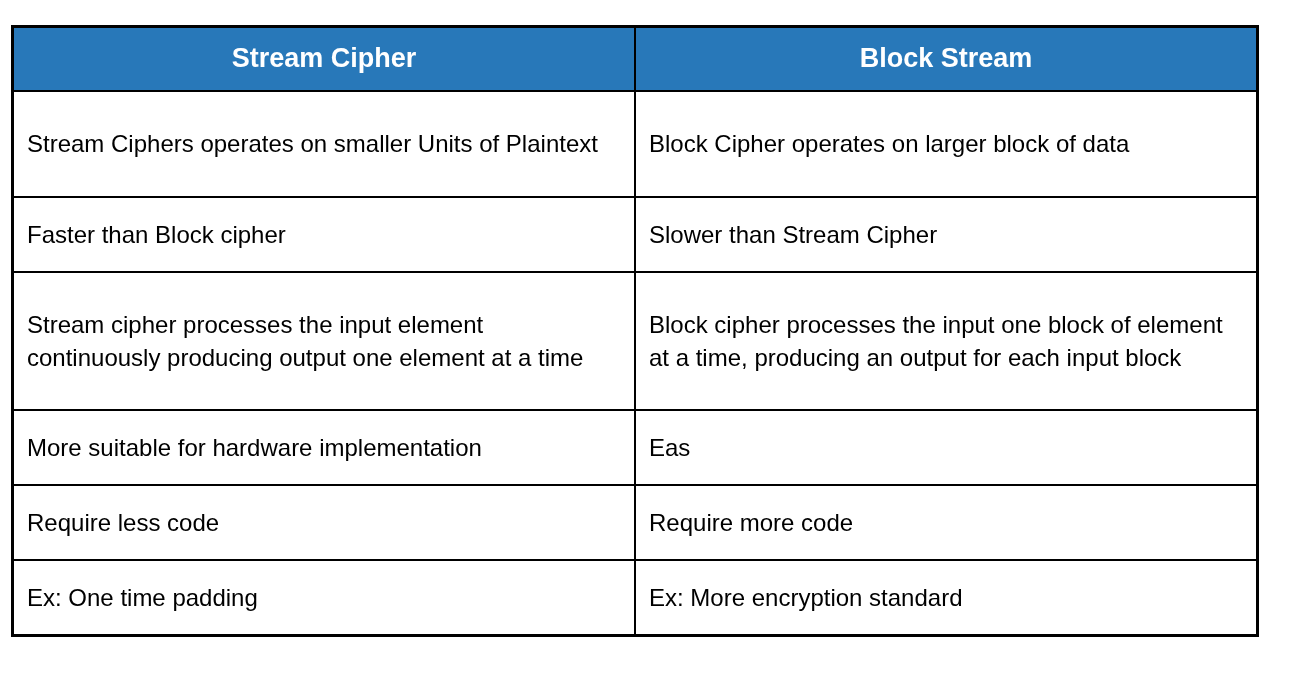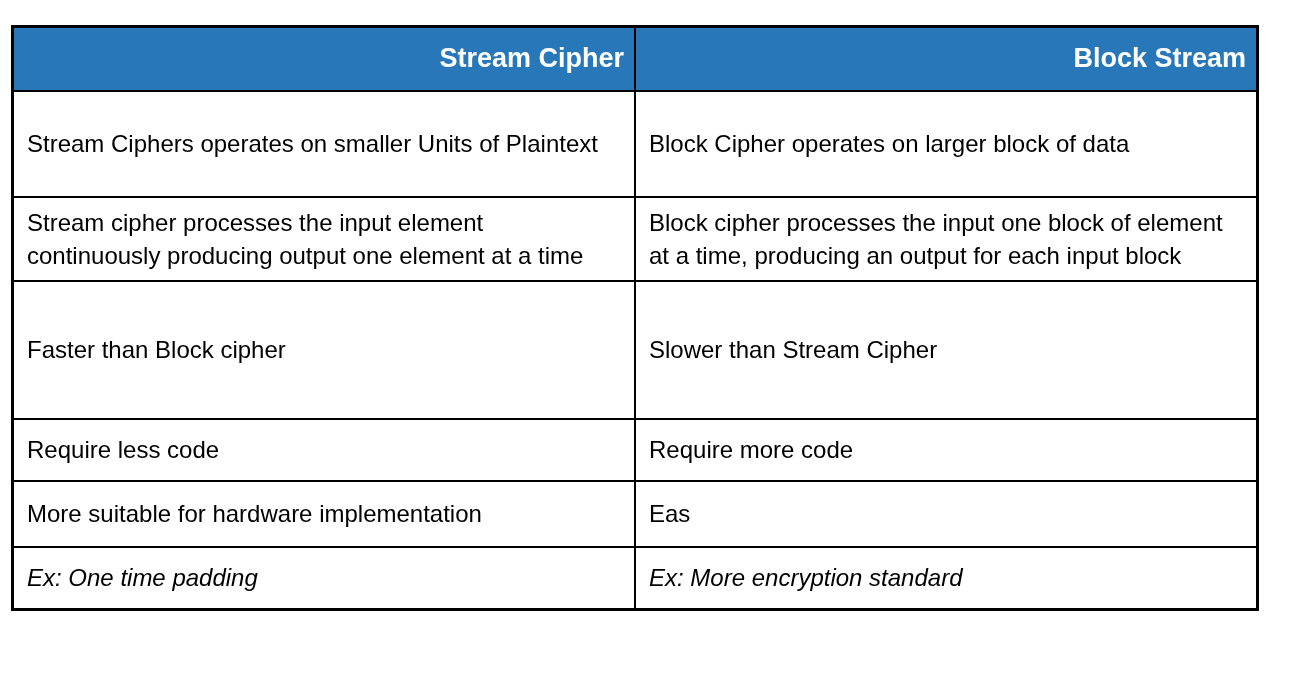--- a/index.html
+++ b/index.html
@@ -36,39 +36,39 @@
   .cipher-table col { width: 50%; }
   .cipher-table th,
   .cipher-table td {
     border: 2px solid var(--border-color);
   }
   .cipher-table th {
     background: var(--header-bg);
     color: var(--header-text);
     font-size: 27px;
     font-weight: bold;
-    text-align: right;
+    text-align: center;
     vertical-align: middle;
     height: 64px;
     padding: 0 10px;
   }
   .cipher-table td {
     color: var(--body-text);
     font-size: 24px;
     line-height: 33px;
     text-align: left;
     vertical-align: middle;
-    padding: 8px 13px;
+    padding: 20px 13px;
   }
   tbody tr:nth-child(1) { height: 106px; }
   tbody tr:nth-child(2) { height: 66px; }
   tbody tr:nth-child(3) { height: 138px; }
   tbody tr:nth-child(4) { height: 62px; }
   tbody tr:nth-child(5) { height: 66px; }
-  tbody tr:nth-child(6) { height: 63px; font-style: italic; }
+  tbody tr:nth-child(6) { height: 63px; }
   tbody tr:nth-child(7) { height: 65px; }
 </style>
 </head>
 <body>
 
 <div class="page">
   <table class="cipher-table">
     <colgroup>
       <col>
       <col>
@@ -78,34 +78,34 @@
         <th>Stream Cipher</th>
         <th>Block Stream</th>
       </tr>
     </thead>
     <tbody>
       <tr>
         <td>Stream Ciphers operates on smaller Units of Plaintext</td>
         <td>Block Cipher operates on larger block of data</td>
       </tr>
       <tr>
+        <td>Faster than Block cipher</td>
+        <td>Slower than Stream Cipher</td>
+      </tr>
+      <tr>
         <td>Stream cipher processes the input element continuously producing output one element at a time</td>
         <td>Block cipher processes the input one block of element at a time, producing an output for each input block</td>
       </tr>
       <tr>
-        <td>Faster than Block cipher</td>
-        <td>Slower than Stream Cipher</td>
+        <td>More suitable for hardware implementation</td>
+        <td>Eas</td>
       </tr>
       <tr>
         <td>Require less code</td>
         <td>Require more code</td>
-      </tr>
-      <tr>
-        <td>More suitable for hardware implementation</td>
-        <td>Eas</td>
       </tr>
       <tr>
         <td>Ex: One time padding</td>
         <td>Ex: More encryption standard</td>
       </tr>
     </tbody>
   </table>
 </div>
 
 </body></html>

